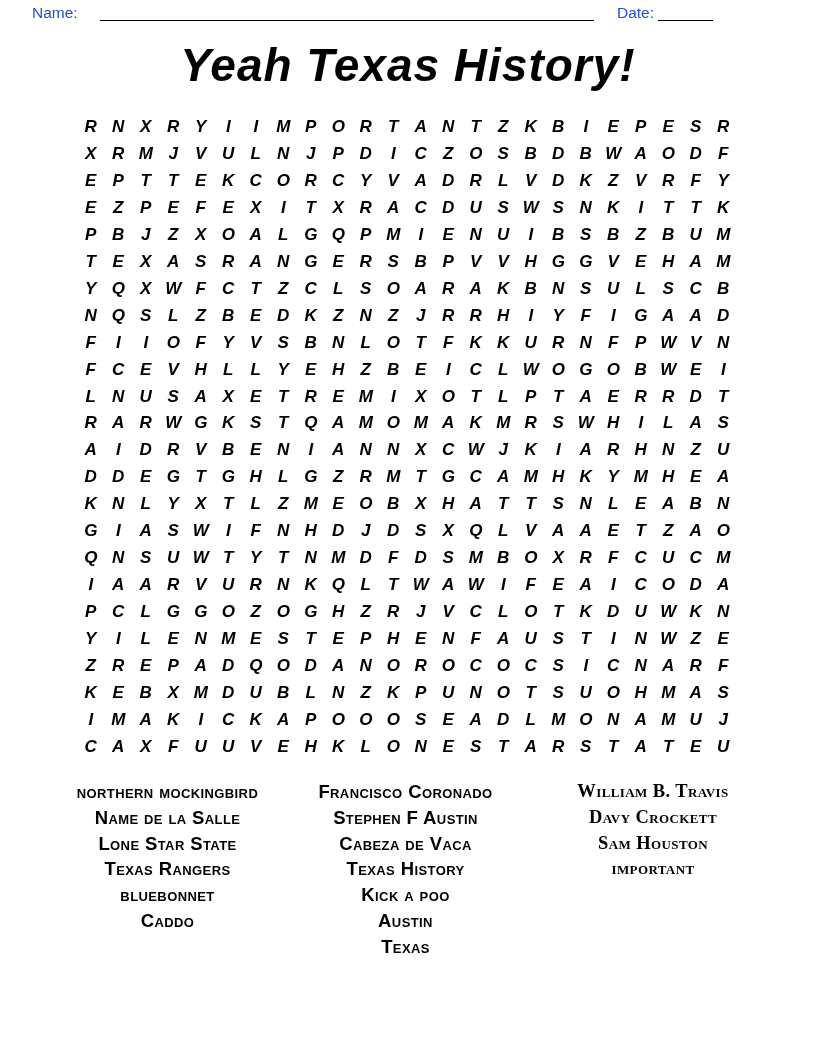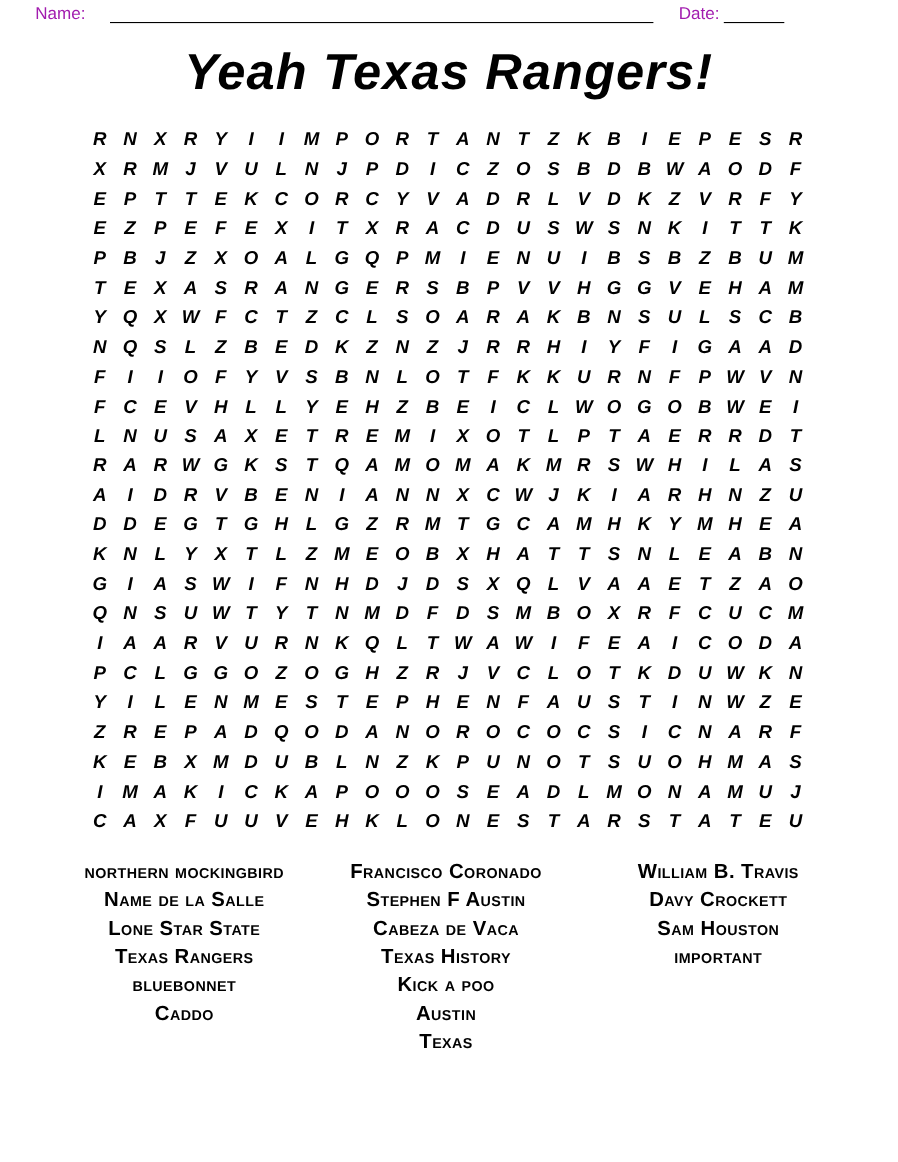--- a/index.html
+++ b/index.html
@@ -8,21 +8,21 @@
     width: 816px; height: 1056px;
     position: relative;
     font-family: "Liberation Sans", sans-serif;
     color: #000;
     overflow: hidden;
   }
   
   .hdr-label {
     position: absolute;
     font-size: 15.5px;
-    color: #a21caf;
+    color: #1d4ed8;
     top: 4px;
   }
   #name-label { left: 32px; }
   #date-label { left: 617px; }
   .blank-line {
     position: absolute;
     top: 20px; height: 0;
     border-bottom: 1.6px solid #000;
   }
   #name-line { left: 100px; width: 494px; }
@@ -55,42 +55,42 @@
     font-size: 17px;
     font-weight: 700;
     font-style: italic;
     user-select: none;
   }
   
   .words { position: absolute; top: 779px; left: 0; width: 816px; }
   .word-col { position: absolute; top: 0; }
   #word-col-1 { left: 50px;  width: 235px; }
   #word-col-2 { left: 288px; width: 235px; }
-  #word-col-3 { left: 528px; width: 250px; }
+  #word-col-3 { left: 528px; width: 250px; font-family: Liberation Serif, serif; }
   .word {
     font-size: 18.5px;
     font-weight: 700;
     font-variant: small-caps;
     line-height: 25.8px;
     letter-spacing: 0.4px;
     white-space: nowrap;
     text-align: center;
   }
 </style>
 </head>
 <body>
 
 <div>
   <span class="hdr-label" id="name-label">Name:</span>
   <div class="blank-line" id="name-line"></div>
   <span class="hdr-label" id="date-label">Date:</span>
   <div class="blank-line" id="date-line"></div>
 </div>
 
-<div class="title">Yeah Texas Rangers!</div>
+<div class="title">Yeah Texas History!</div>
 
 <div class="grid">
     <span class="cell">R</span>
     <span class="cell">N</span>
     <span class="cell">X</span>
     <span class="cell">R</span>
     <span class="cell">Y</span>
     <span class="cell">I</span>
     <span class="cell">I</span>
     <span class="cell">M</span>

